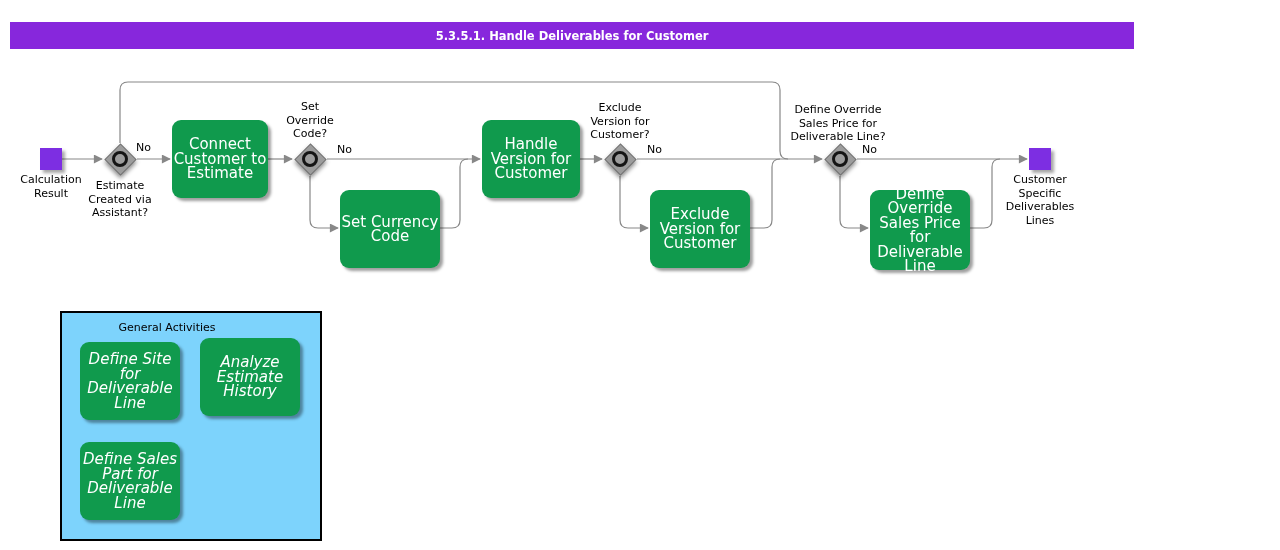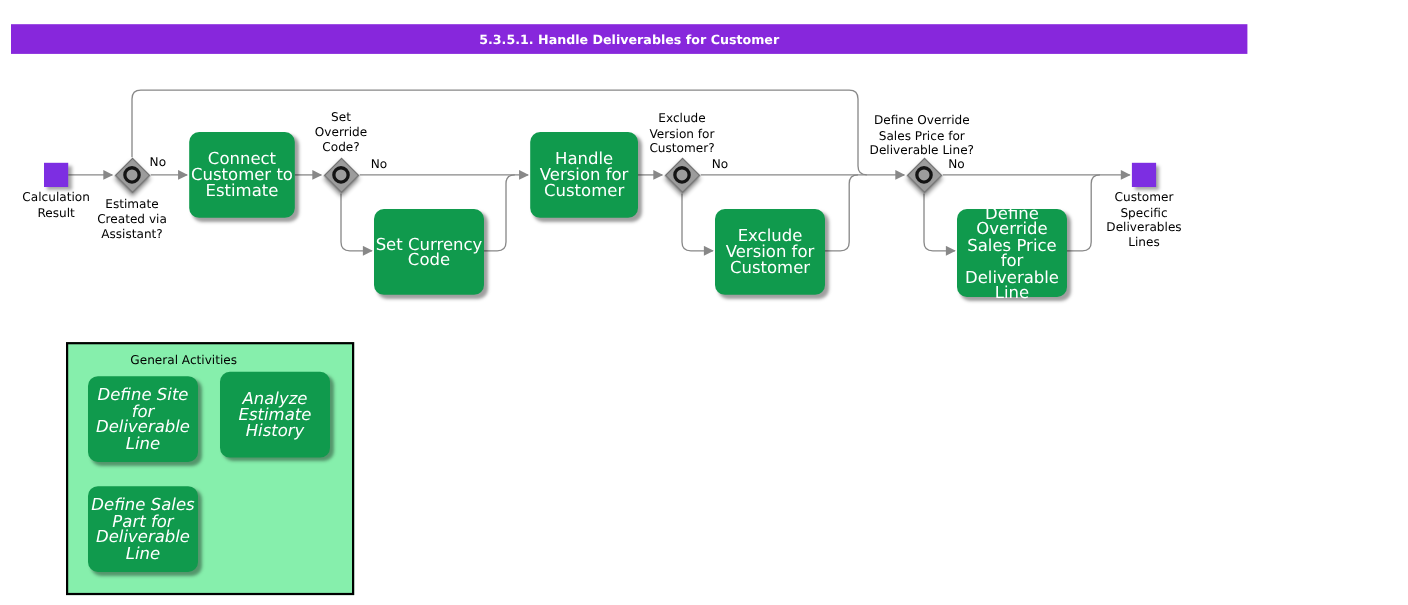--- a/index.html
+++ b/index.html
@@ -33,21 +33,21 @@
     position:absolute;left:8px;top:8px;width:10px;height:10px;
     border:3px solid #141414;border-radius:50%;
   }
   .lbl{
     position:absolute;color:#000;font-size:11px;line-height:13.5px;
     text-align:center;white-space:pre-line;
   }
   .no-lbl{position:absolute;color:#000;font-size:11px;}
   .ga-frame{
     position:absolute;left:60px;top:311px;width:258px;height:226px;
-    border:2px solid #000;background:#86efac;
+    border:2px solid #000;background:#7dd3fc;
   }
   .ga-title{
     position:absolute;left:20px;top:8px;width:170px;text-align:center;
     font-size:11px;color:#000;
   }
   .ga-frame .activity{box-shadow:3px 3px 3px rgba(0,0,0,0.38);font-style:italic;}
 </style>
 </head>
 <body>
 

